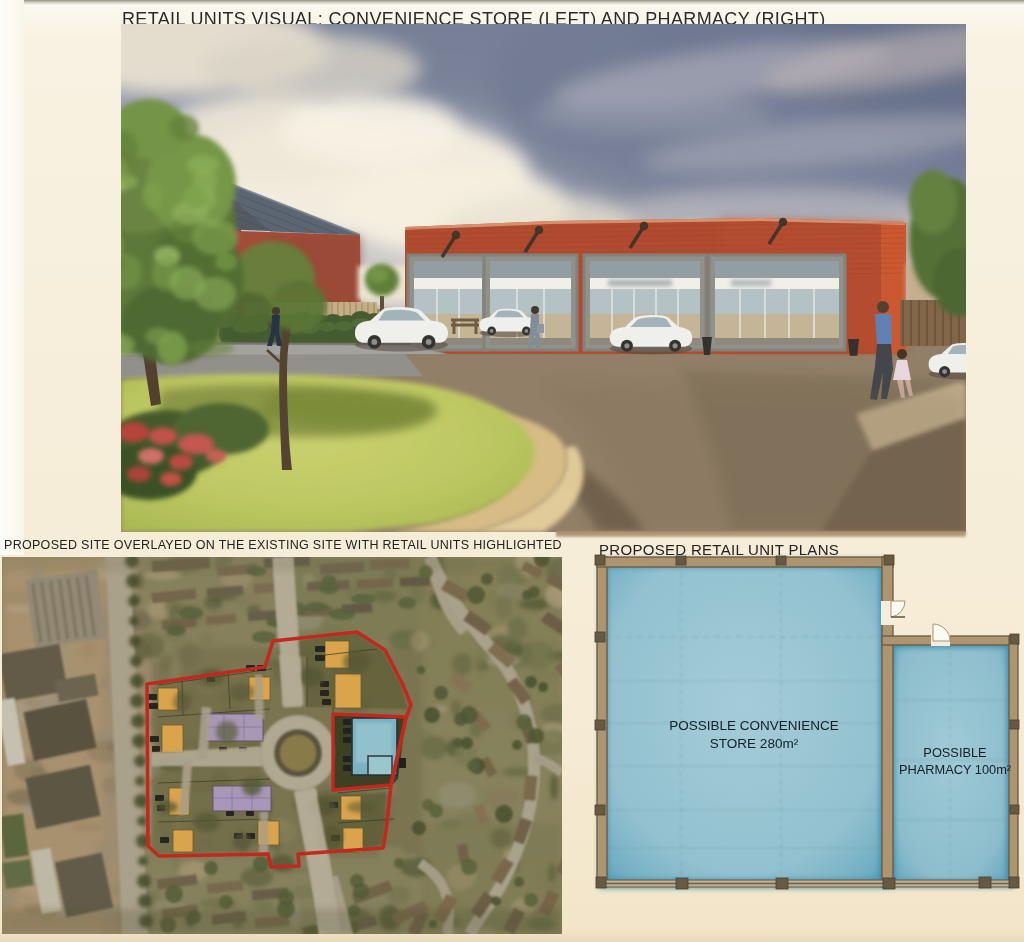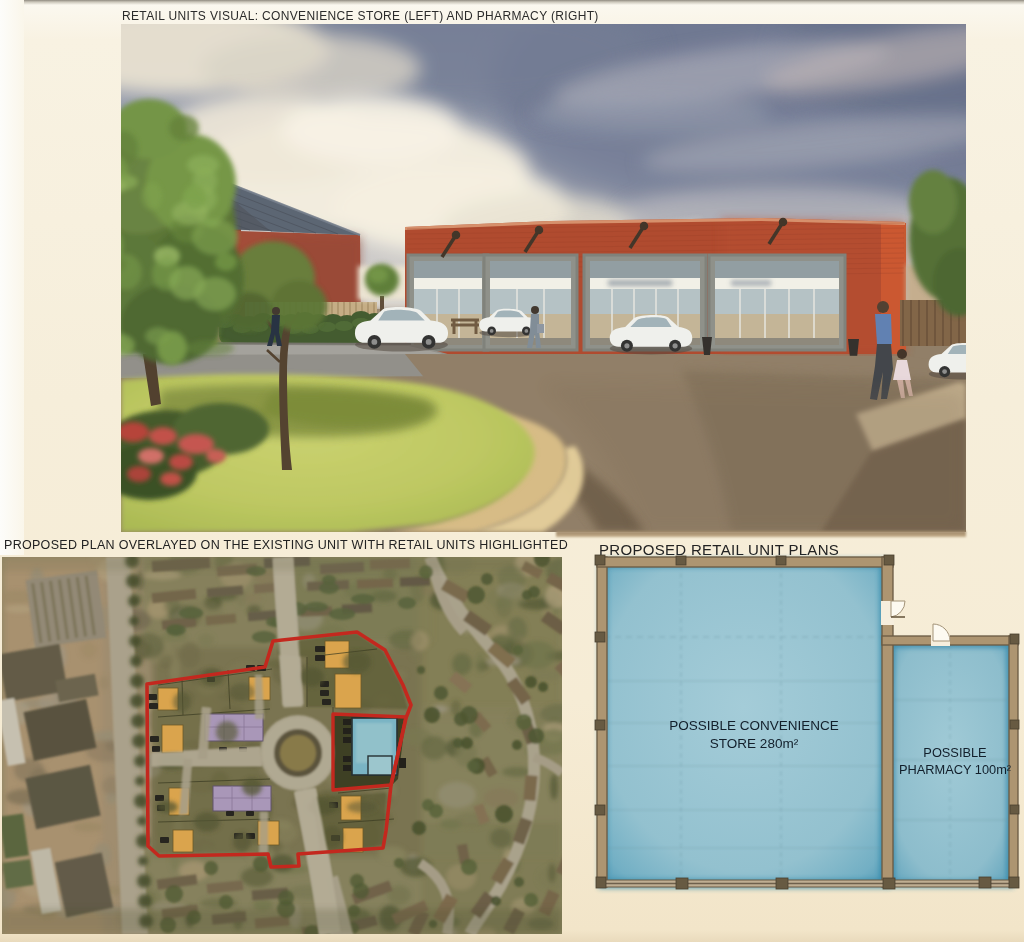--- a/index.html
+++ b/index.html
@@ -7,21 +7,21 @@
   .abs{position:absolute}
 </style>
 </head>
 <body>
 
 <div class="abs" style="left:0;top:0;width:1024px;height:942px;background:
   linear-gradient(180deg,#8f8a80 0px,#ccc7bb 2px,#fbf8ef 5px,#f8f2e2 40px,#f6eeda 400px,#f6ecd5 700px,#f2e5c9 930px,#e9dabc 942px);"></div>
 
 <div class="abs" style="left:0;top:0;width:24px;height:555px;background:linear-gradient(90deg,#fdfdfa,#faf6ea)"></div>
 
-<div class="abs" style="left:122px;top:9px;font-size:12px;color:#2b2b2b;letter-spacing:0.35px;white-space:nowrap">RETAIL UNITS VISUAL: CONVENIENCE STORE (LEFT) AND PHARMACY (RIGHT)</div>
+<div class="abs" style="left:122px;top:9px;font-size:18px;color:#2b2b2b;letter-spacing:0.35px;white-space:nowrap">RETAIL UNITS VISUAL: CONVENIENCE STORE (LEFT) AND PHARMACY (RIGHT)</div>
 
 <svg class="abs" style="left:121px;top:24px" width="845" height="508" viewBox="0 0 845 508">
 
 <defs>
 <linearGradient id="sky" x1="0" y1="0" x2="0" y2="1">
 <stop offset="0" stop-color="#7d859c"></stop>
         <stop offset="0.35" stop-color="#9aa0b0"></stop>
         <stop offset="0.7" stop-color="#c5c4c6"></stop>
         <stop offset="1" stop-color="#d8d4cf"></stop>
 </linearGradient>
@@ -450,21 +450,21 @@
 
 <path d="M 420 360 L 845 368 L 845 508 L 520 508 C 500 450 470 400 420 360 Z" fill="#6e5c48" opacity="0.18" filter="url(#vb9)"></path>
 
 <rect width="845" height="508" fill="#efe6d0" opacity="0.05"></rect>
 </g>
 
 </svg>
 
 <div class="abs" style="left:556px;top:531px;width:410px;height:6px;background:linear-gradient(180deg,#9b8466,#c4ad8a);filter:blur(1px)"></div>
 
-<div class="abs" style="left:4px;top:538px;font-size:12.5px;color:#222;letter-spacing:0.3px;white-space:nowrap">PROPOSED PLAN OVERLAYED ON THE EXISTING UNIT WITH RETAIL UNITS HIGHLIGHTED</div>
+<div class="abs" style="left:4px;top:538px;font-size:12.5px;color:#222;letter-spacing:0.3px;white-space:nowrap">PROPOSED SITE OVERLAYED ON THE EXISTING SITE WITH RETAIL UNITS HIGHLIGHTED</div>
 
 <svg class="abs" style="left:2px;top:557px" width="560" height="377" viewBox="0 0 560 377">
 
 <defs>
 <filter id="ab1" x="-30%" y="-30%" width="160%" height="160%">
         <feGaussianBlur stdDeviation="1.1"></feGaussianBlur>
       </filter>
 <filter id="ab2" x="-30%" y="-30%" width="160%" height="160%">
         <feGaussianBlur stdDeviation="2.0"></feGaussianBlur>
       </filter>

